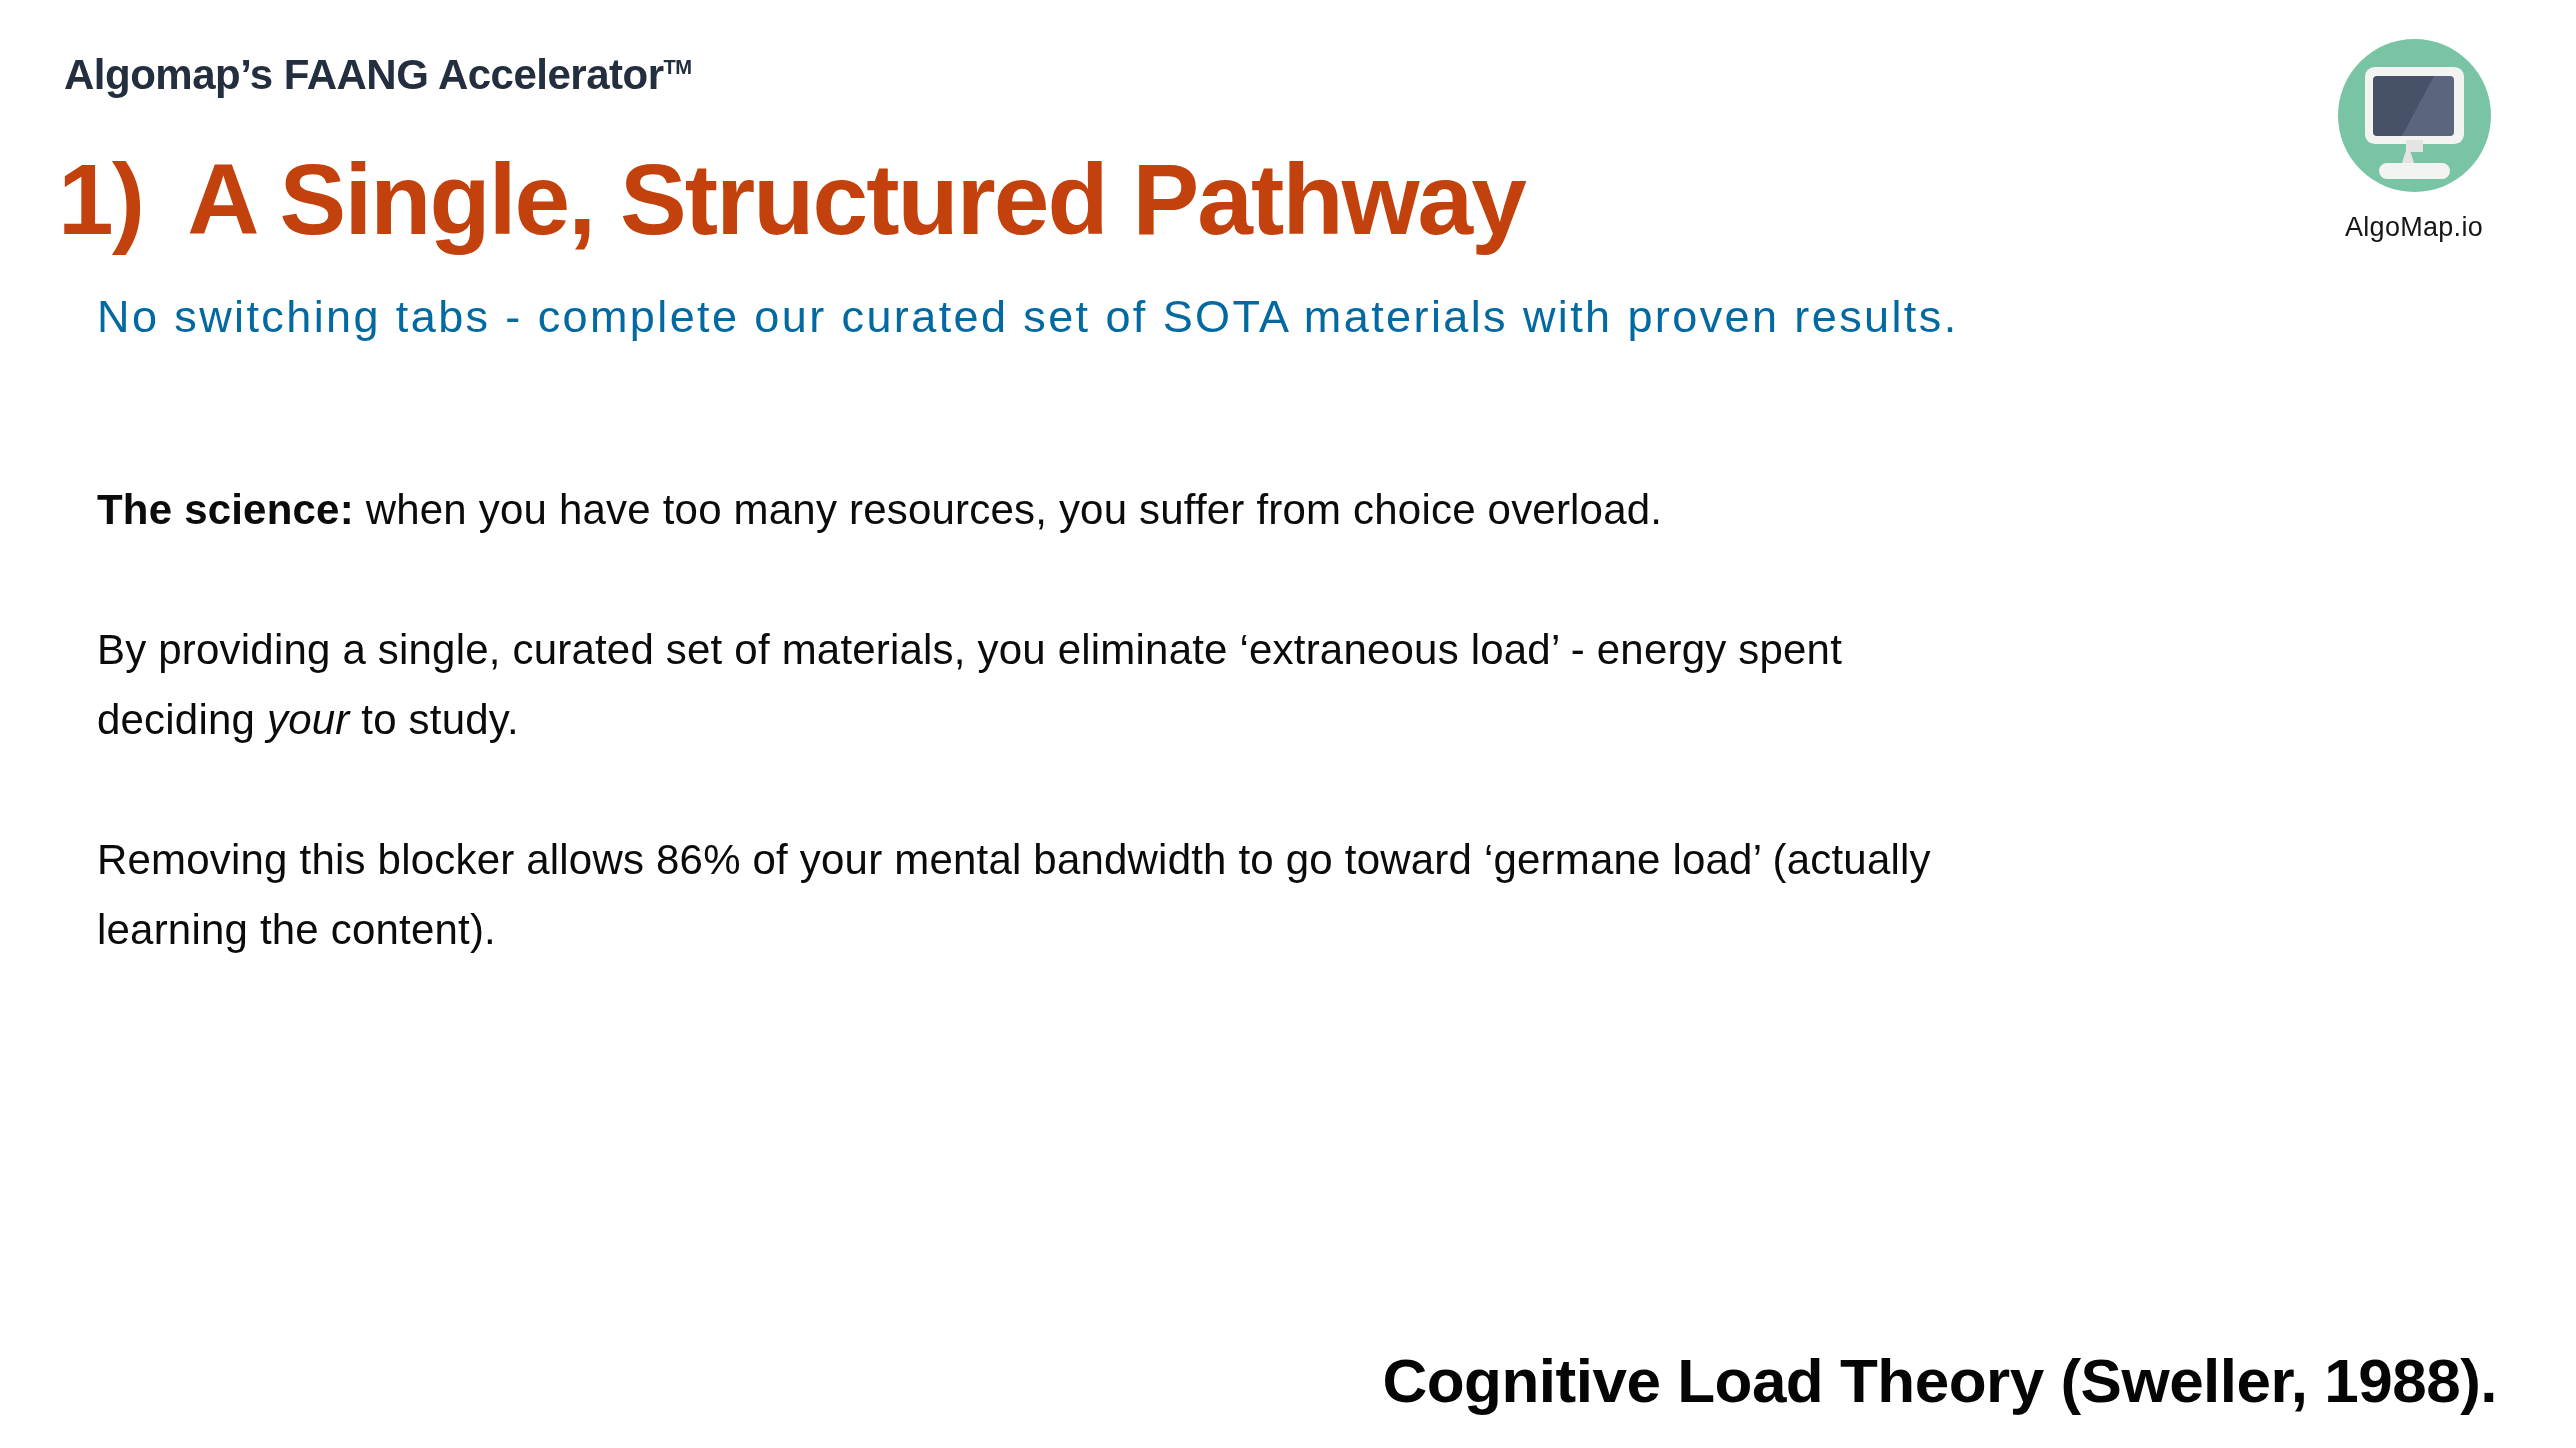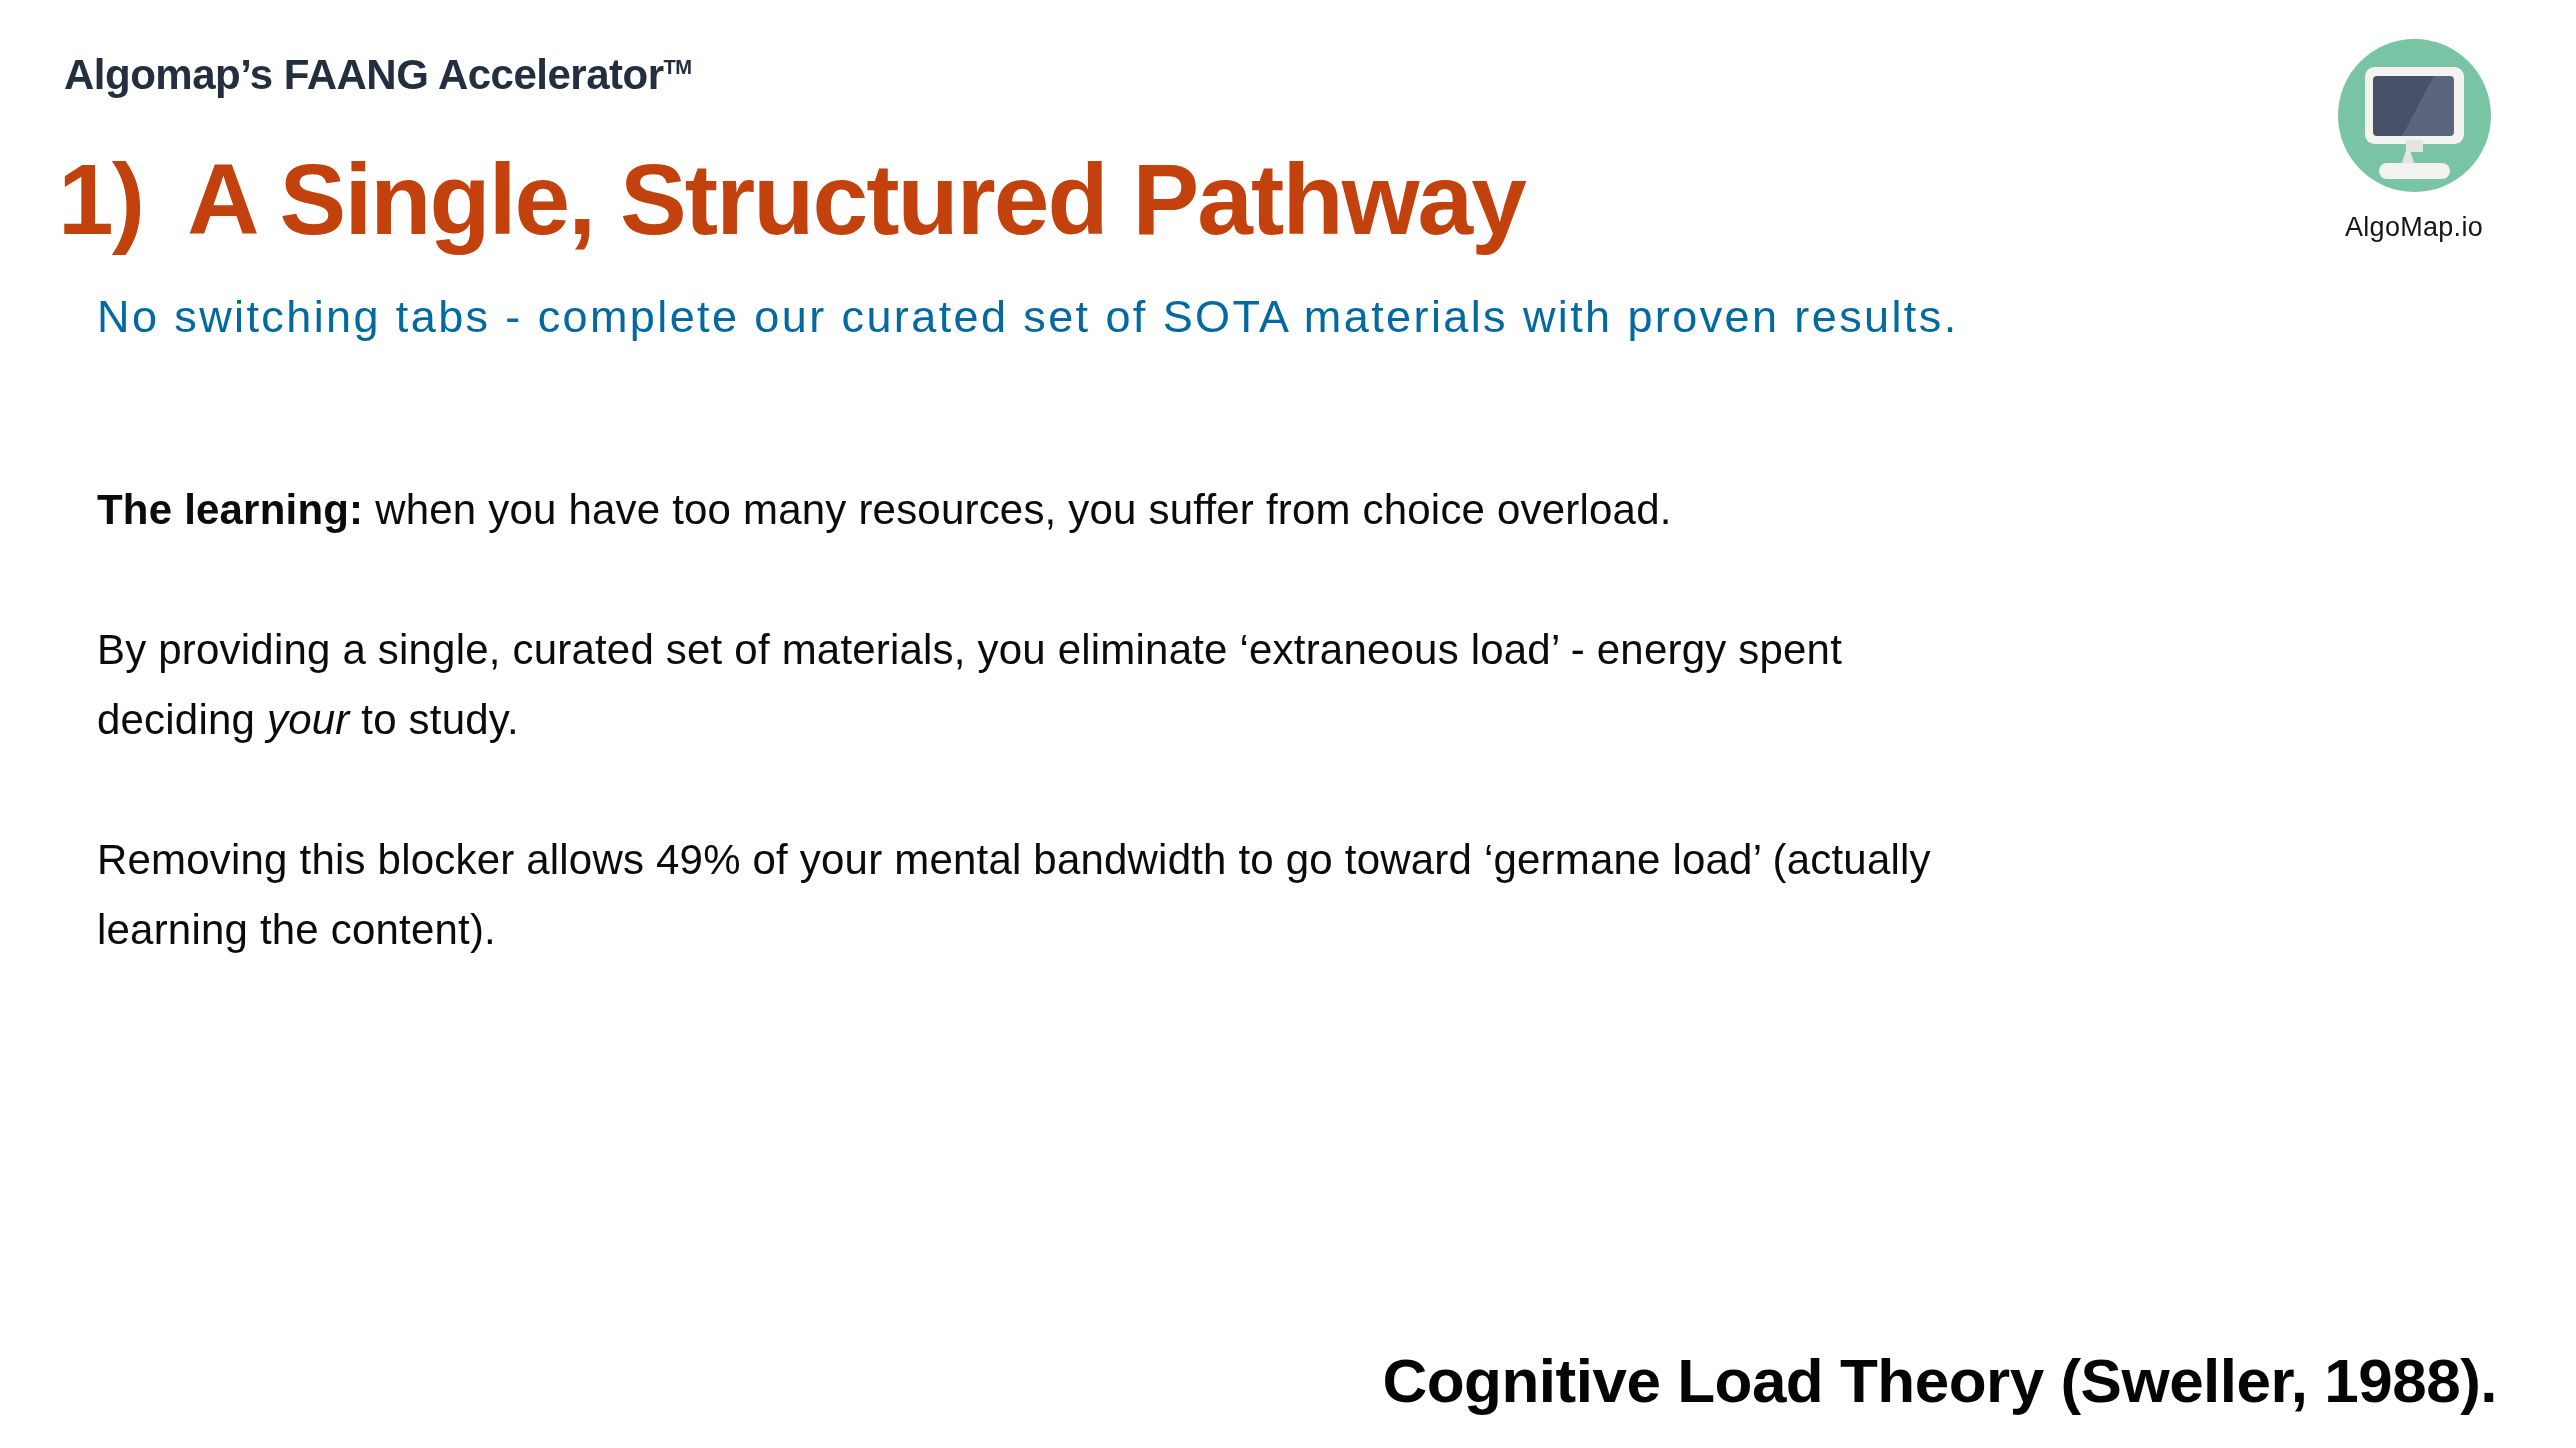--- a/index.html
+++ b/index.html
@@ -178,23 +178,23 @@
     <div class="logo-label">AlgoMap.io</div>
   </div>
 
   <h1 class="heading">
     <span class="num">1)</span><span>A Single, Structured Pathway</span>
   </h1>
 
   <div class="subtitle">No switching tabs - complete our curated set of SOTA materials with proven results.</div>
 
   <div class="body-copy">
-    <p><b>The learning:</b><span> when you have too many resources, you suffer from choice overload.</span></p>
+    <p><b>The science:</b><span> when you have too many resources, you suffer from choice overload.</span></p>
     <p><span>By providing a single, curated set of materials, you eliminate ‘extraneous load’ - energy spent
 deciding </span><i>your</i><span> to study.</span></p>
-    <p>Removing this blocker allows 49% of your mental bandwidth to go toward ‘germane load’ (actually
+    <p>Removing this blocker allows 86% of your mental bandwidth to go toward ‘germane load’ (actually
 learning the content).</p>
   </div>
 
   <div class="citation">Cognitive Load Theory (Sweller, 1988).</div>
 
 </div>
 
 
 </body></html>

